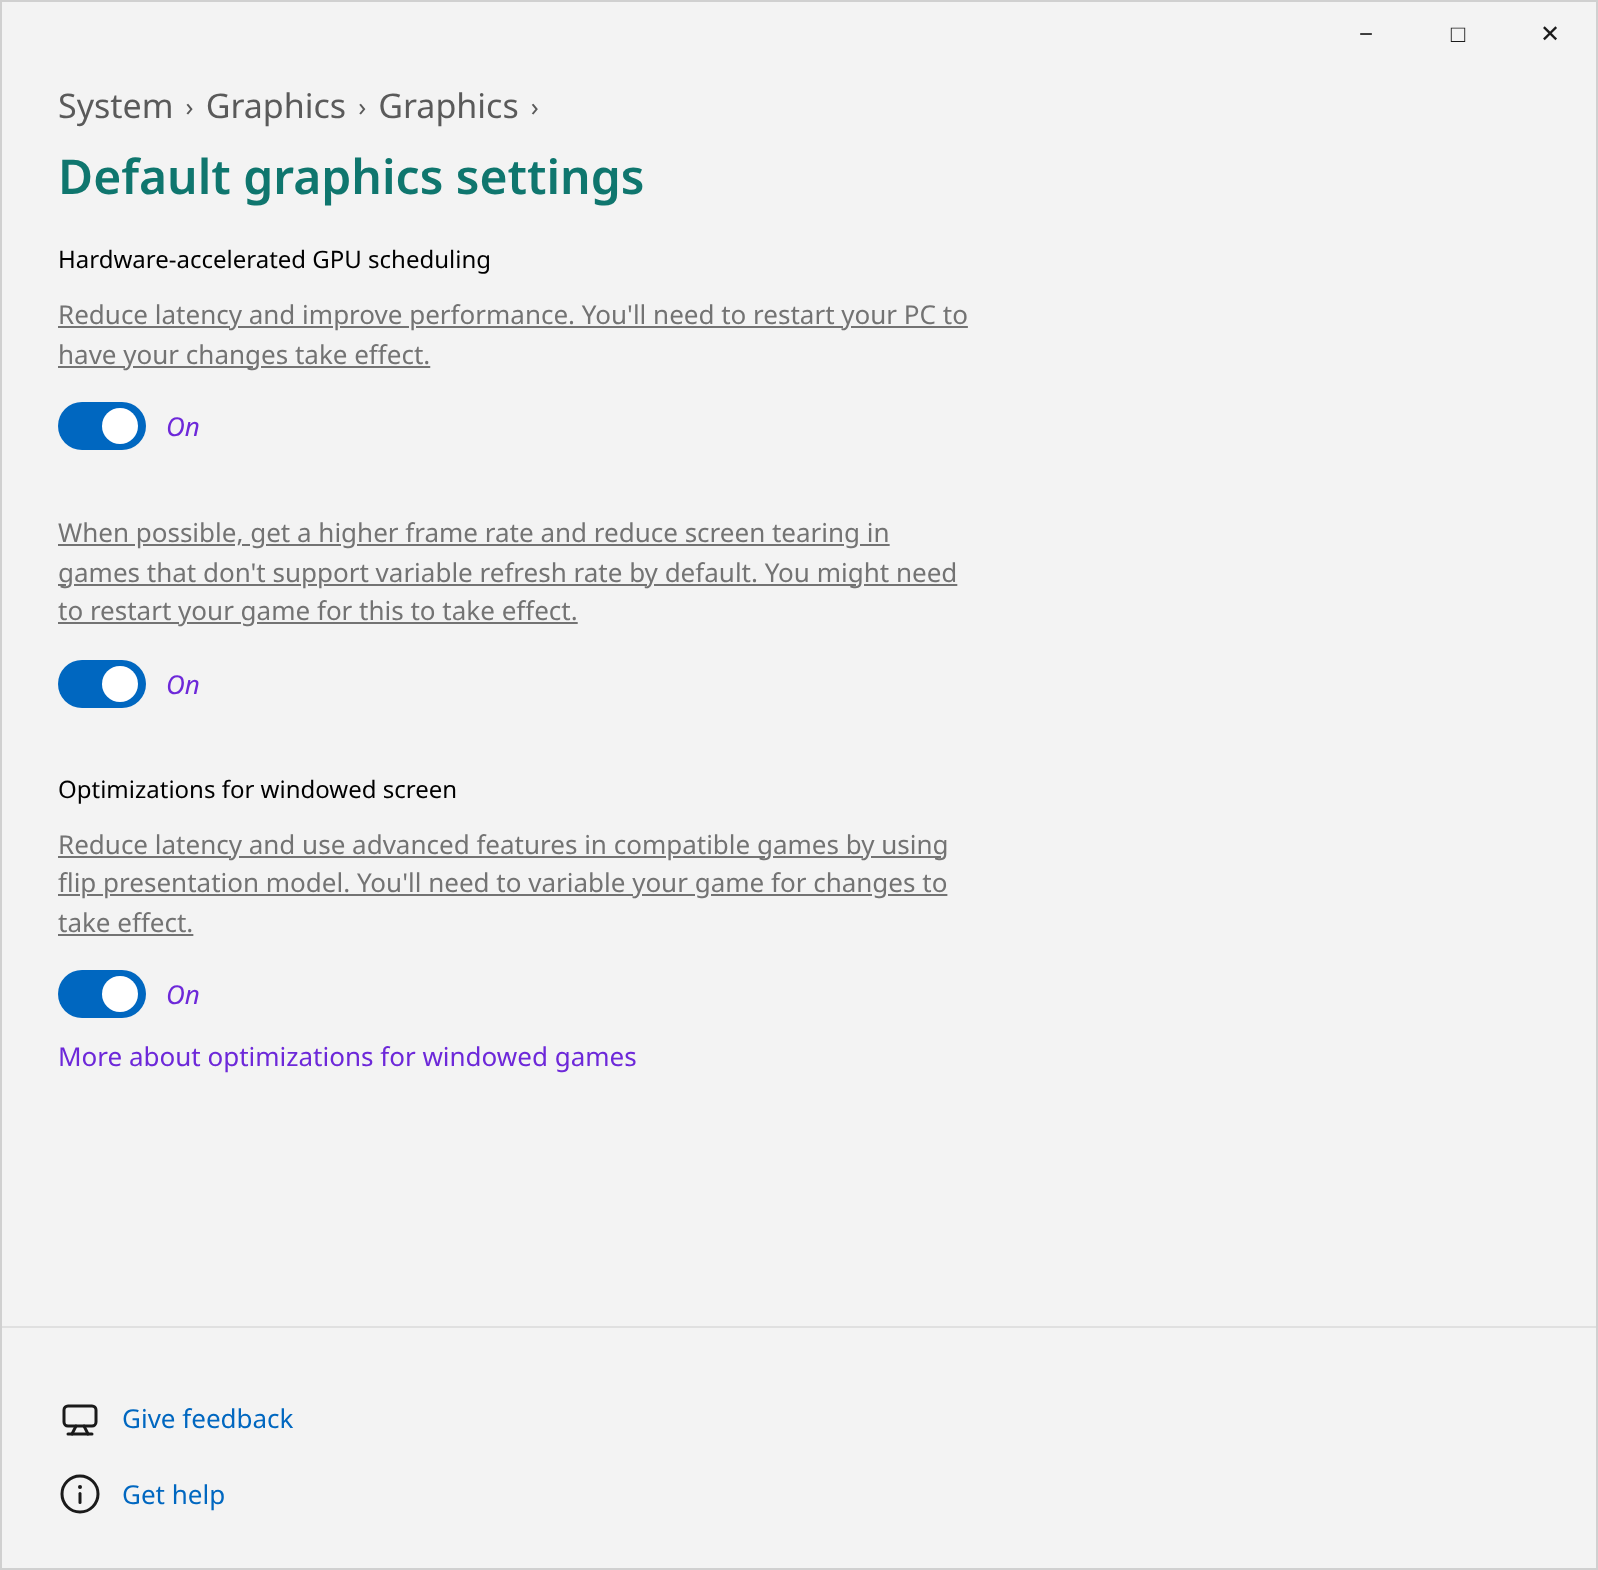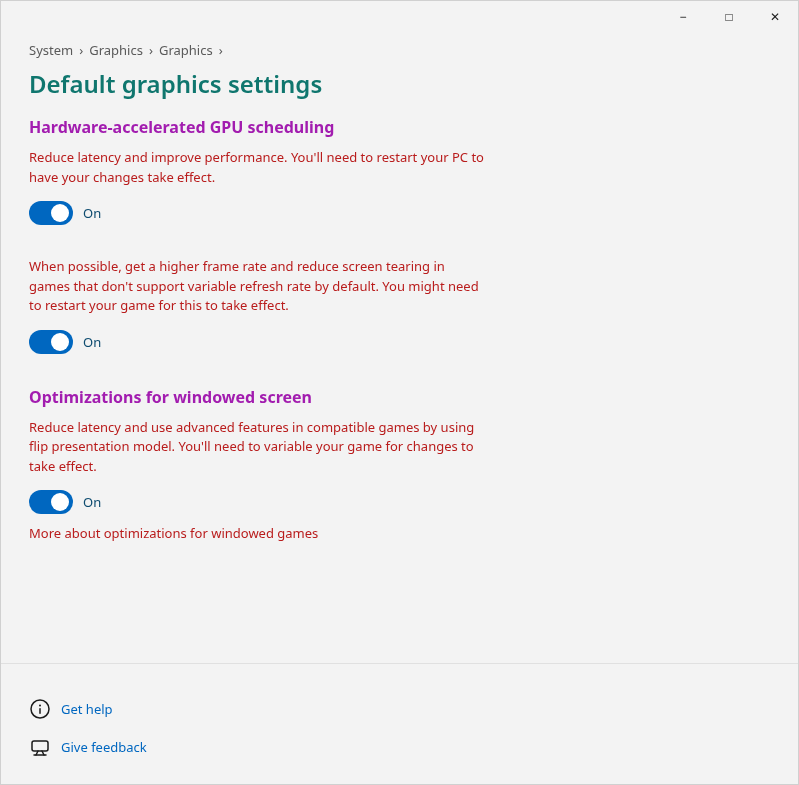--- a/index.html
+++ b/index.html
@@ -49,21 +49,21 @@
     .breadcrumb {
       display: flex;
       align-items: center;
       padding: 8px 28px 16px 28px;
       flex-shrink: 0;
       flex-wrap: wrap;
       gap: 4px;
     }
 
     .breadcrumb-item {
-      font-size: 13px;
+      font-size: 17px;
       color: #5a5a5a;
       cursor: pointer;
     }
 
     .breadcrumb-separator {
       font-size: 13px;
       color: #5a5a5a;
       margin: 0 2px;
     }
 
@@ -80,32 +80,33 @@
       padding: 0 28px 28px 28px;
       flex: 1;
       overflow-y: auto;
     }
 
     .section {
       margin-bottom: 32px;
     }
 
     .section-title {
-      font-size: 16px;
-      font-weight: 700;
-      color: #a21caf;
+      font-size: 12px;
+      font-weight: 400;
+      color: #000000;
       margin-bottom: 10px;
     }
 
     .section-desc {
       font-size: 13px;
-      color: #b91c1c;
+      color: #737373;
       line-height: 1.5;
       margin-bottom: 14px;
       max-width: 460px;
+      text-decoration: underline;
     }
 
     .toggle-row {
       display: flex;
       align-items: center;
       gap: 10px;
     }
 
     
     .toggle {
@@ -137,25 +138,26 @@
       right: 4px;
       width: 18px;
       height: 18px;
       background: white;
       border-radius: 50%;
       transition: right 0.2s;
     }
 
     .toggle-label {
       font-size: 13px;
-      color: #0c4a6e;
+      color: #6d28d9;
+      font-style: italic;
     }
 
     .link {
-      color: #b91c1c;
+      color: #6d28d9;
       font-size: 13px;
       text-decoration: none;
       cursor: pointer;
       margin-top: 10px;
       display: inline-block;
     }
 
     
     .footer {
       padding: 12px 28px 20px 28px;
@@ -257,35 +259,35 @@
 
   </div>
 
   <div class="divider"></div>
 
   <div class="footer">
 
     <div class="footer-item">
       <div class="footer-icon">
         <svg width="20" height="20" viewBox="0 0 20 20" fill="none" xmlns="http://www.w3.org/2000/svg">
-          <circle cx="10" cy="10" r="9" stroke="#1a1a1a" stroke-width="1.5"></circle>
-          <circle cx="10" cy="6.5" r="1" fill="#1a1a1a"></circle>
-          <rect x="9.25" y="9" width="1.5" height="6" rx="0.75" fill="#1a1a1a"></rect>
-        </svg>
-      </div>
-      <a class="footer-link" href="#">Get help</a>
-    </div>
-
-    <div class="footer-item">
-      <div class="footer-icon">
-        <svg width="20" height="20" viewBox="0 0 20 20" fill="none" xmlns="http://www.w3.org/2000/svg">
           <rect x="2" y="4" width="16" height="10" rx="2" stroke="#1a1a1a" stroke-width="1.5"></rect>
           <path d="M6 18 L8 14" stroke="#1a1a1a" stroke-width="1.5" stroke-linecap="round"></path>
           <path d="M14 18 L12 14" stroke="#1a1a1a" stroke-width="1.5" stroke-linecap="round"></path>
           <path d="M4 18 H16" stroke="#1a1a1a" stroke-width="1.5" stroke-linecap="round"></path>
         </svg>
       </div>
       <a class="footer-link" href="#">Give feedback</a>
     </div>
 
+    <div class="footer-item">
+      <div class="footer-icon">
+        <svg width="20" height="20" viewBox="0 0 20 20" fill="none" xmlns="http://www.w3.org/2000/svg">
+          <circle cx="10" cy="10" r="9" stroke="#1a1a1a" stroke-width="1.5"></circle>
+          <circle cx="10" cy="6.5" r="1" fill="#1a1a1a"></circle>
+          <rect x="9.25" y="9" width="1.5" height="6" rx="0.75" fill="#1a1a1a"></rect>
+        </svg>
+      </div>
+      <a class="footer-link" href="#">Get help</a>
+    </div>
+
   </div>
 
 </div>
 
 </body></html>

